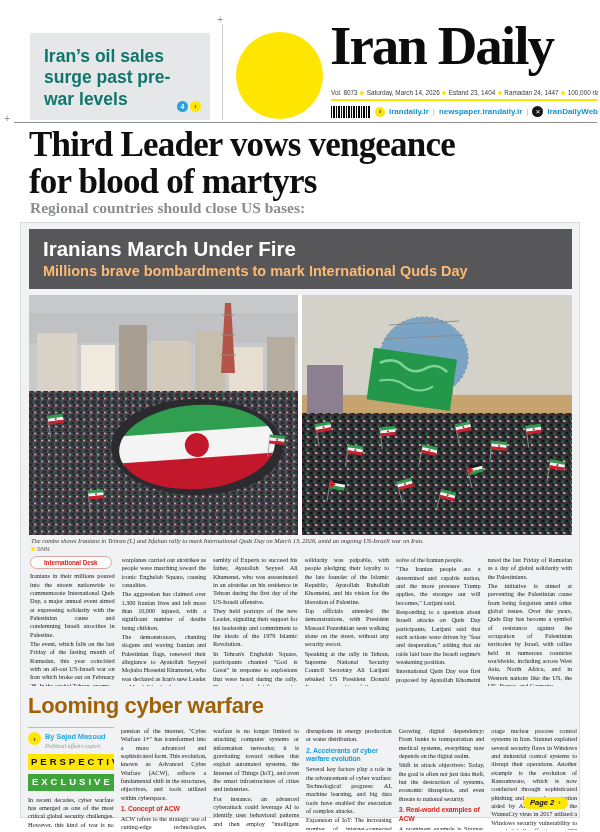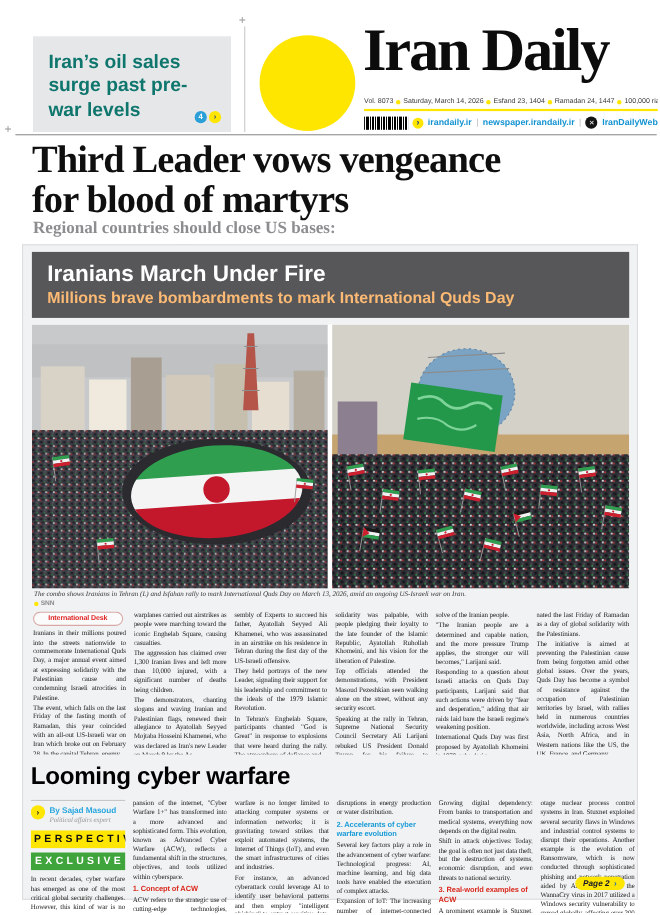--- a/index.html
+++ b/index.html
@@ -68,21 +68,21 @@
   .desk-pill { border:1px solid #d8aaa6; border-radius:7px; background:#fbfbfb; color:#e02323;
                font-family:"Liberation Sans", sans-serif; font-weight:bold; font-size:6.4px;
                text-align:center; padding:1.5px 0; margin:0 3px 3px 0; }
   .jp { margin:0 0 1px; }
   .colhead { font-family:"Liberation Sans", sans-serif; font-weight:bold; font-size:6.8px;
              margin:3px 0 1px; text-align:left; }
   .colhead.red { color:#d92b1f; } .colhead.blue { color:#1b9cd8; }
 
   
   .op-title { position:absolute; left:28px; top:693px; font-size:22px; font-weight:bold;
-              color:#000000; font-family:"Liberation Sans", sans-serif; letter-spacing:-0.3px; }
+              color:#a16207; font-family:"Liberation Sans", sans-serif; letter-spacing:-0.3px; }
   .op-cols { position:absolute; left:28px; top:727px; width:549px; height:103px;
              display:flex; gap:7px; overflow:hidden; }
   .ocol { flex:1 1 0; overflow:hidden; font-family:"Liberation Serif", serif; font-size:6.4px;
           line-height:1.3; color:#1e1e1e; text-align:justify; letter-spacing:-0.1px; }
   .author-card { border-top:1px solid #bcbcbc; padding-top:4px; margin-bottom:5px; }
   .author-row { display:flex; gap:4px; align-items:flex-start; }
   .author-arrow { width:13px; height:13px; border-radius:50%; background:#ffe600; color:#2a2a2a;
                   font-size:9px; font-weight:bold; display:flex; align-items:center; justify-content:center;
                   flex:0 0 auto; }
   .author-name { color:#2aa7de; font-weight:bold; font-size:7.5px; font-family:"Liberation Sans", sans-serif; }

